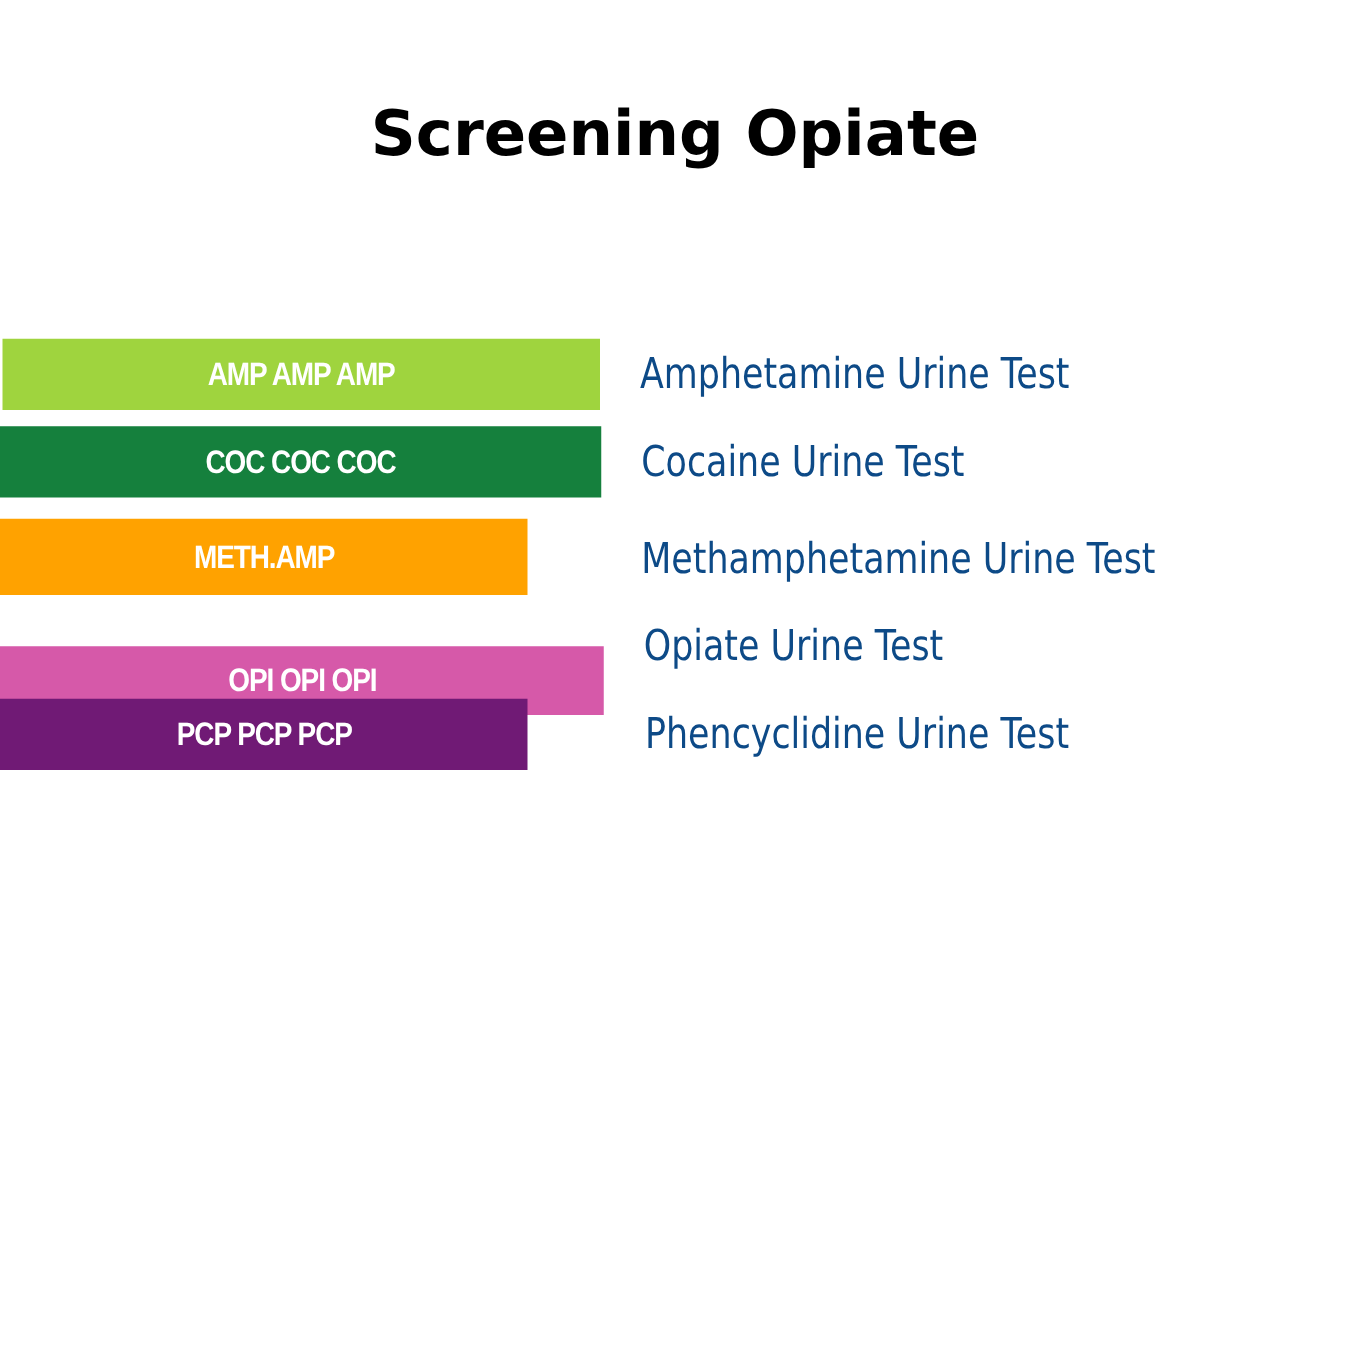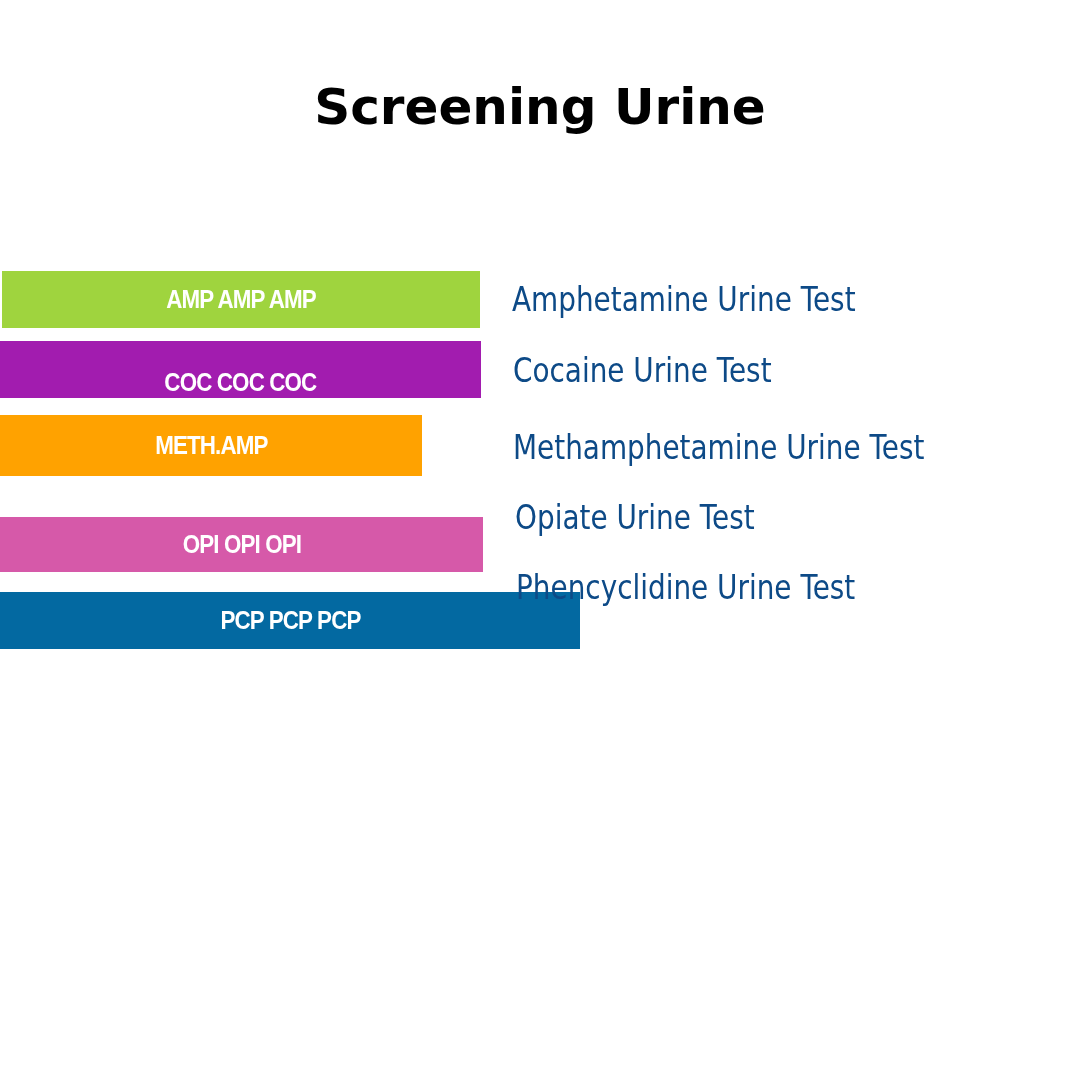--- a/index.html
+++ b/index.html
@@ -5,40 +5,40 @@
   html, body { margin:0; padding:0; background:#ffffff; }
   body { width:1080px; height:1080px; position:relative; overflow:hidden; font-family:"DejaVu Sans", sans-serif; }
   .title { position:absolute; left:0; top:78px; width:1080px; text-align:center; font-family:"DejaVu Sans", sans-serif; font-weight:bold; font-size:50px; color:#000; letter-spacing:0px; }
   .band { position:absolute; display:flex; align-items:center; justify-content:center; color:#fff; font-family:"Liberation Sans", sans-serif; font-weight:bold; font-size:26px; letter-spacing:-1px; transform-origin:center; }
   .band span { display:inline-block; transform:scaleX(0.86); }
   .desc { position:absolute; color:#0d4a87; font-family:"DejaVu Sans", sans-serif; font-size:34px; transform-origin:left center; transform:scaleX(0.82); white-space:nowrap; }
 </style>
 </head>
 <body>
 
-<div class="title">Screening Urine</div>
+<div class="title">Screening Opiate</div>
 
 <div>
   <div class="band" style="left:2px; top:271px; width:478px; height:57px; background:#9fd43e;">
     <span>AMP AMP AMP</span>
   </div>
   <div class="desc" style="left:512px; top:279px;">Amphetamine Urine Test</div>
 
-  <div class="band" style="left:0px; top:341px; width:481px; height:57px; background:#a21caf;align-items:flex-end;">
+  <div class="band" style="left:0px; top:341px; width:481px; height:57px; background:#15803d;">
     <span>COC COC COC</span>
   </div>
   <div class="desc" style="left:513px; top:350px;">Cocaine Urine Test</div>
 
   <div class="band" style="left:0px; top:415px; width:422px; height:61px; background:#ffa200;">
     <span>METH.AMP</span>
   </div>
   <div class="desc" style="left:513px; top:427px;">Methamphetamine Urine Test</div>
 
   <div class="band" style="left:0px; top:489px; width:483px; height:55px; background:#d659a9;margin-top:28px;">
     <span>OPI OPI OPI</span>
   </div>
   <div class="desc" style="left:515px; top:497px;">Opiate Urine Test</div>
 
-  <div class="band" style="left:0px; top:592px; width:580px; height:57px; background:#0369a1;">
+  <div class="band" style="left:0px; top:559px; width:422px; height:57px; background:#701a75;">
     <span>PCP PCP PCP</span>
   </div>
   <div class="desc" style="left:516px; top:567px;">Phencyclidine Urine Test</div>
 </div>
 
 </body></html>

